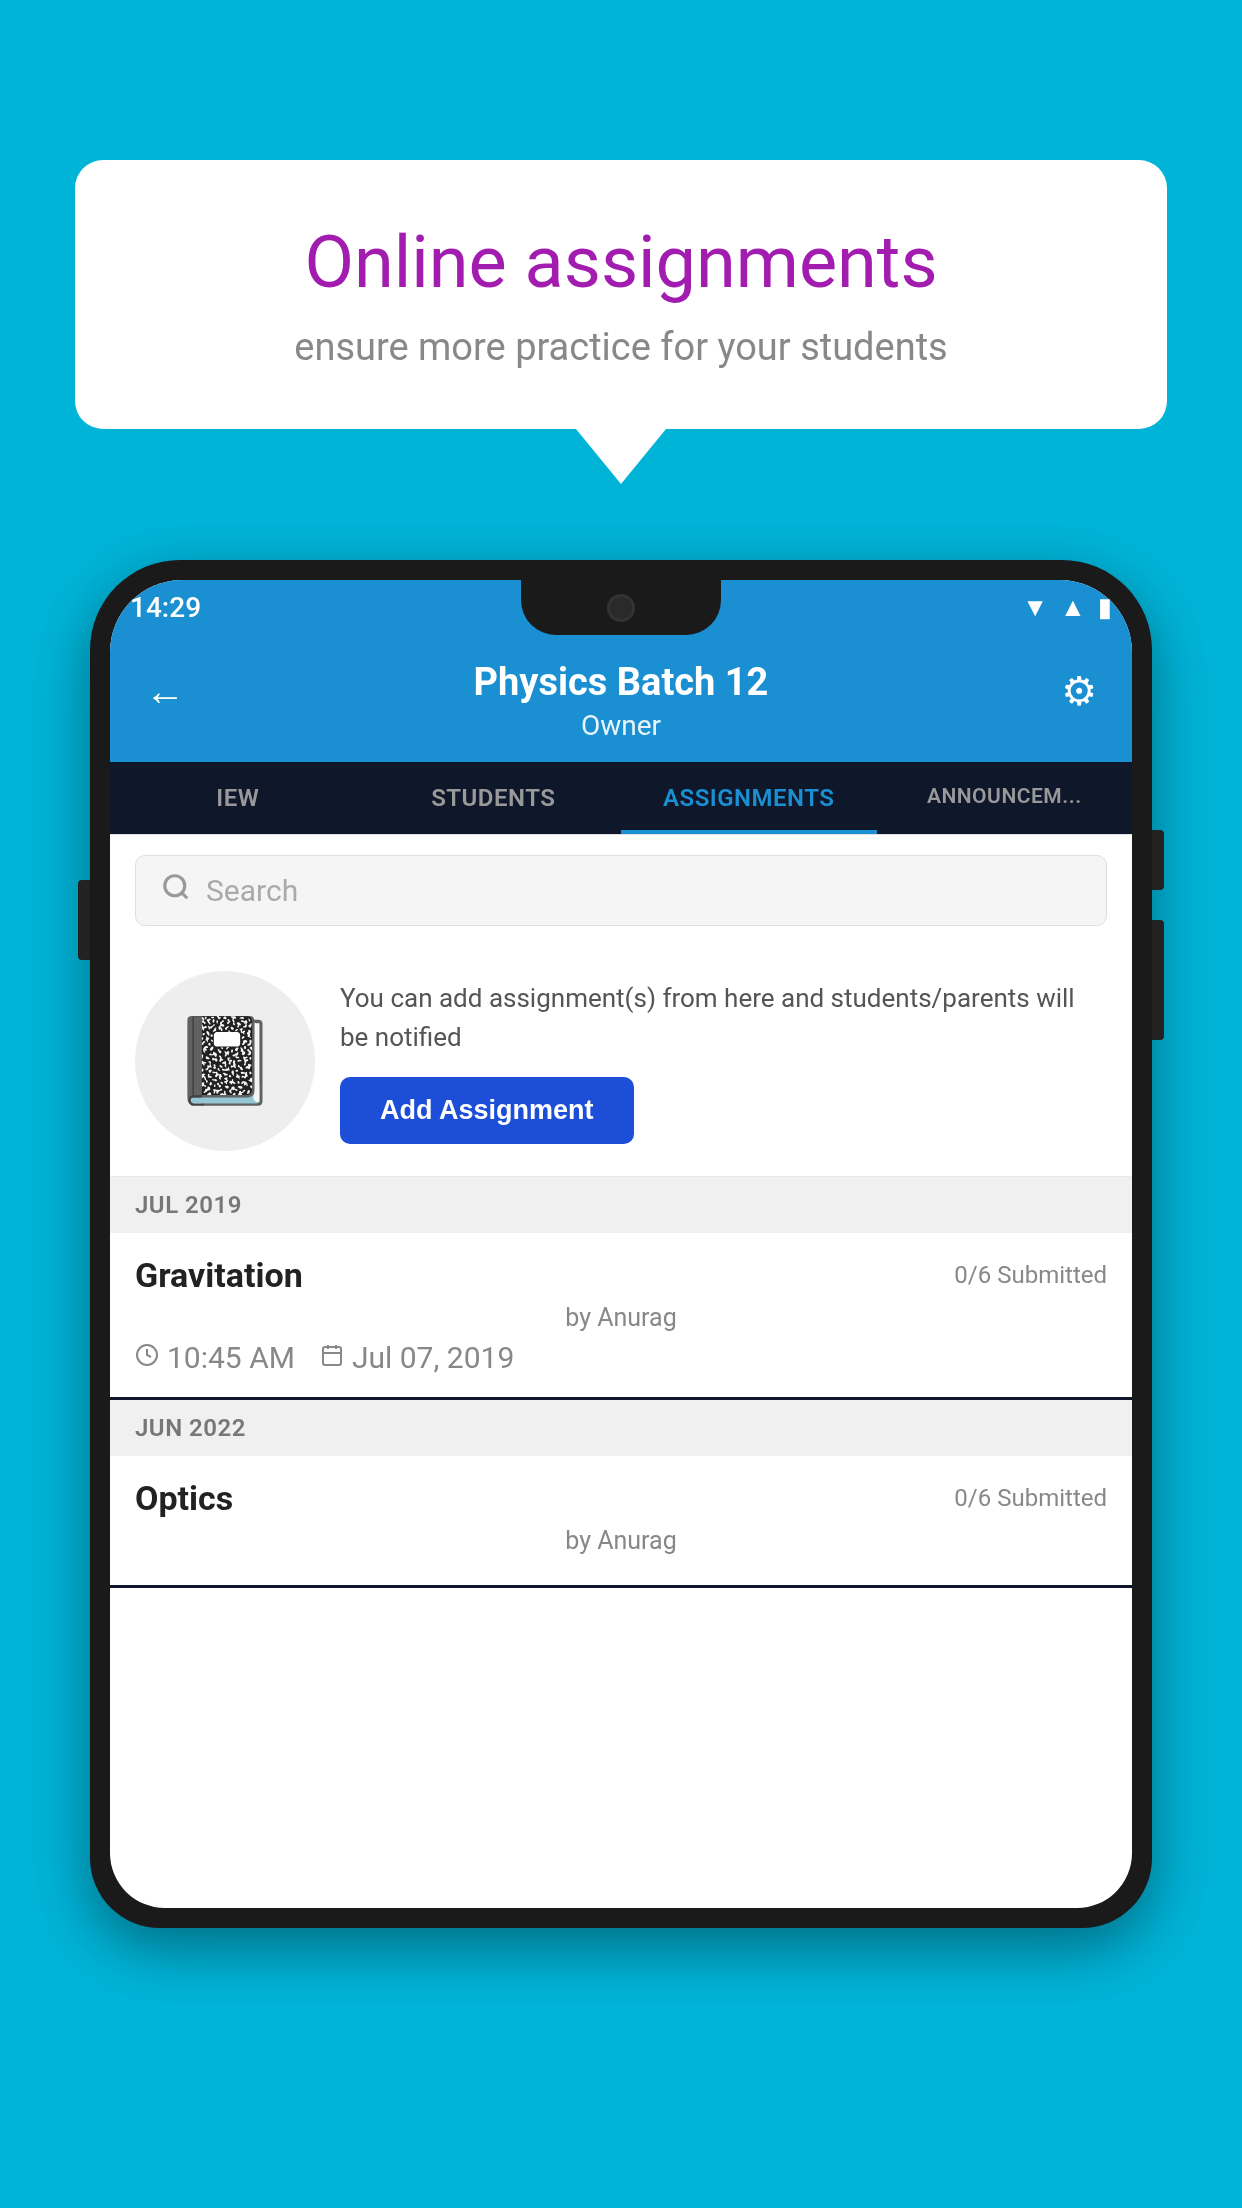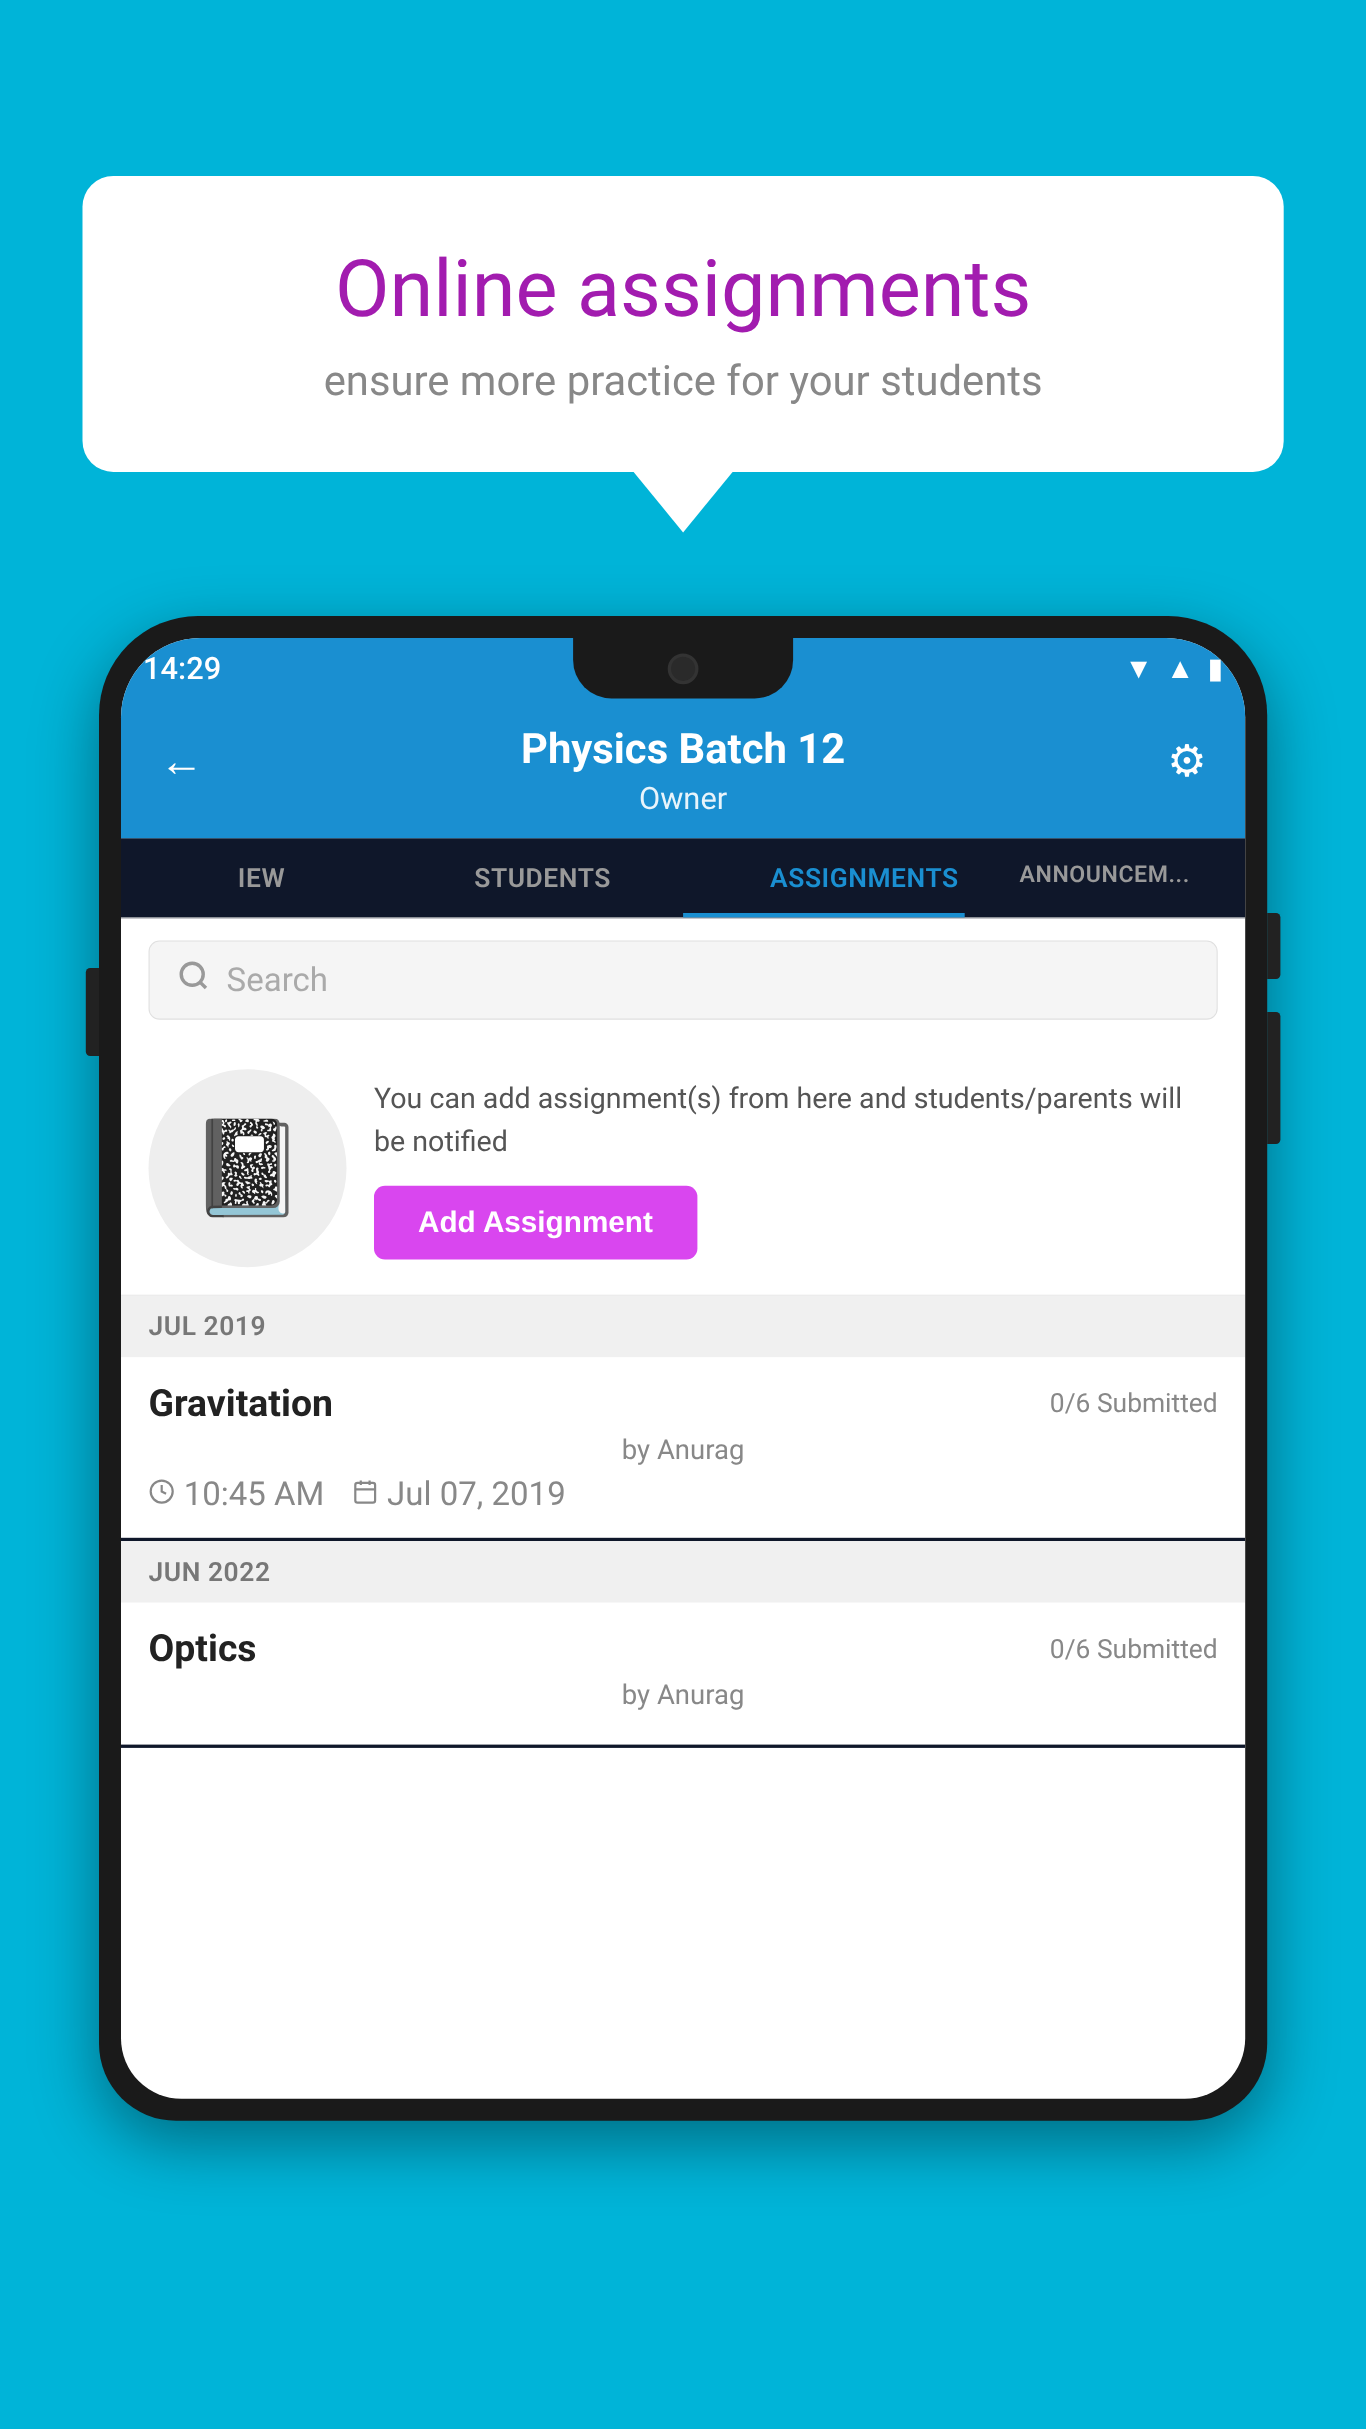--- a/index.html
+++ b/index.html
@@ -189,21 +189,20 @@
       font-size: 24px;
       font-weight: 600;
       color: #999;
       letter-spacing: 0.5px;
       cursor: pointer;
       position: relative;
     }
 
     .tab-item.active {
       color: #1a8fd1;
-      text-align: right;
     }
 
     .tab-item.active::after {
       content: '';
       position: absolute;
       bottom: 0;
       left: 0;
       right: 0;
       height: 4px;
       background: #1a8fd1;
@@ -275,21 +274,21 @@
     }
 
     .promo-text {
       font-size: 26px;
       color: #555;
       line-height: 1.5;
       margin-bottom: 20px;
     }
 
     .add-assignment-btn {
-      background: #d946ef;
+      background: #1d4ed8;
       color: white;
       border: none;
       border-radius: 10px;
       padding: 18px 40px;
       font-size: 27px;
       font-weight: 600;
       cursor: pointer;
       white-space: nowrap;
     }
 

